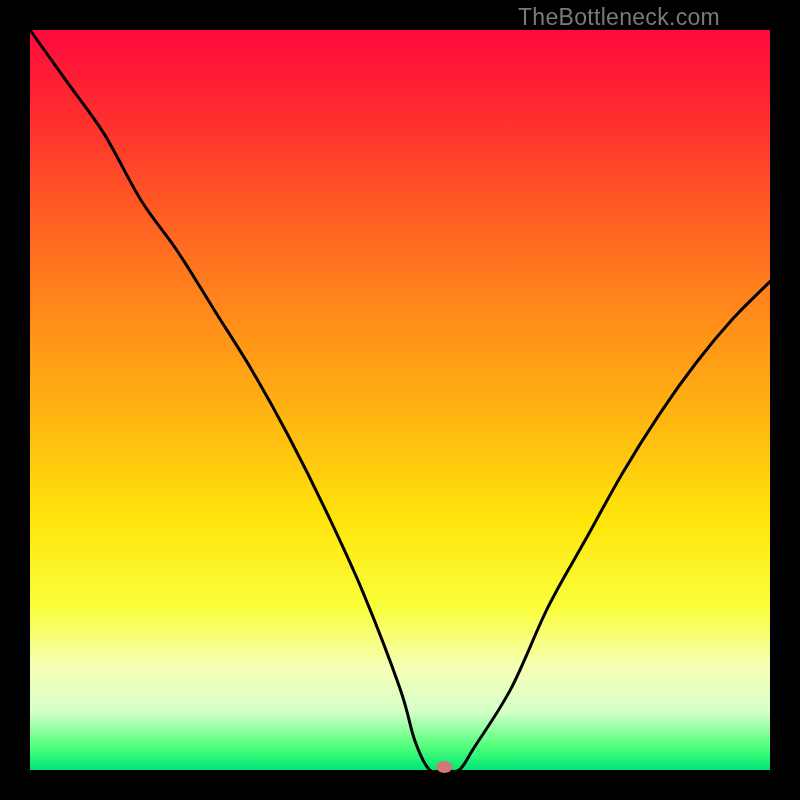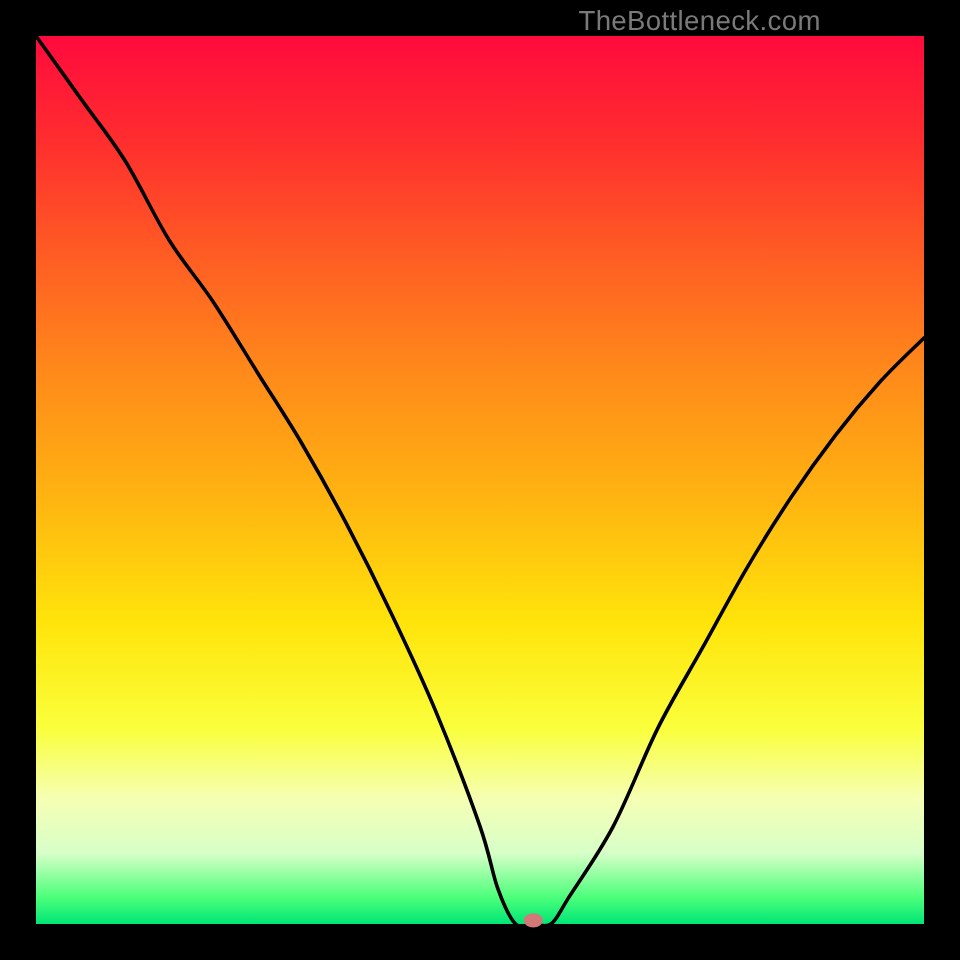--- a/index.html
+++ b/index.html
@@ -8,20 +8,21 @@
     width: 800px;
     height: 800px;
     background: #000;
     overflow: hidden;
   }
   .frame {
     position: relative;
     width: 712px;
     height: 800px;
     background: #000;
+    padding-left: 36px;
   }
   .plot-area {
     position: absolute;
     left: 30px;
     top: 30px;
     width: 740px;
     height: 740px;
     background: linear-gradient(to bottom,
       #ff0a3d 0%,
       #ff2e2e 12%,

